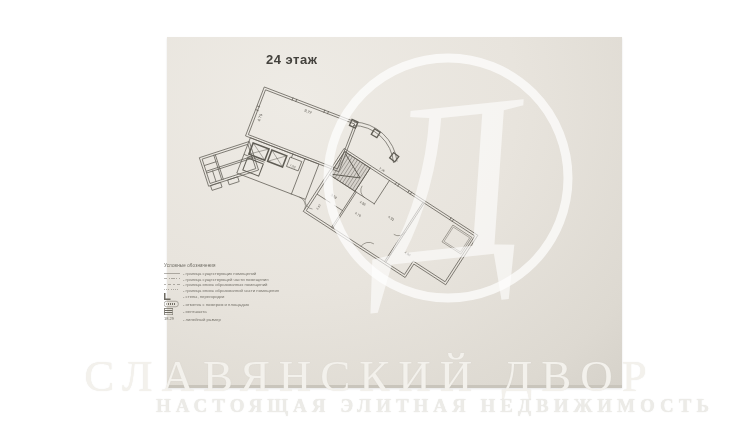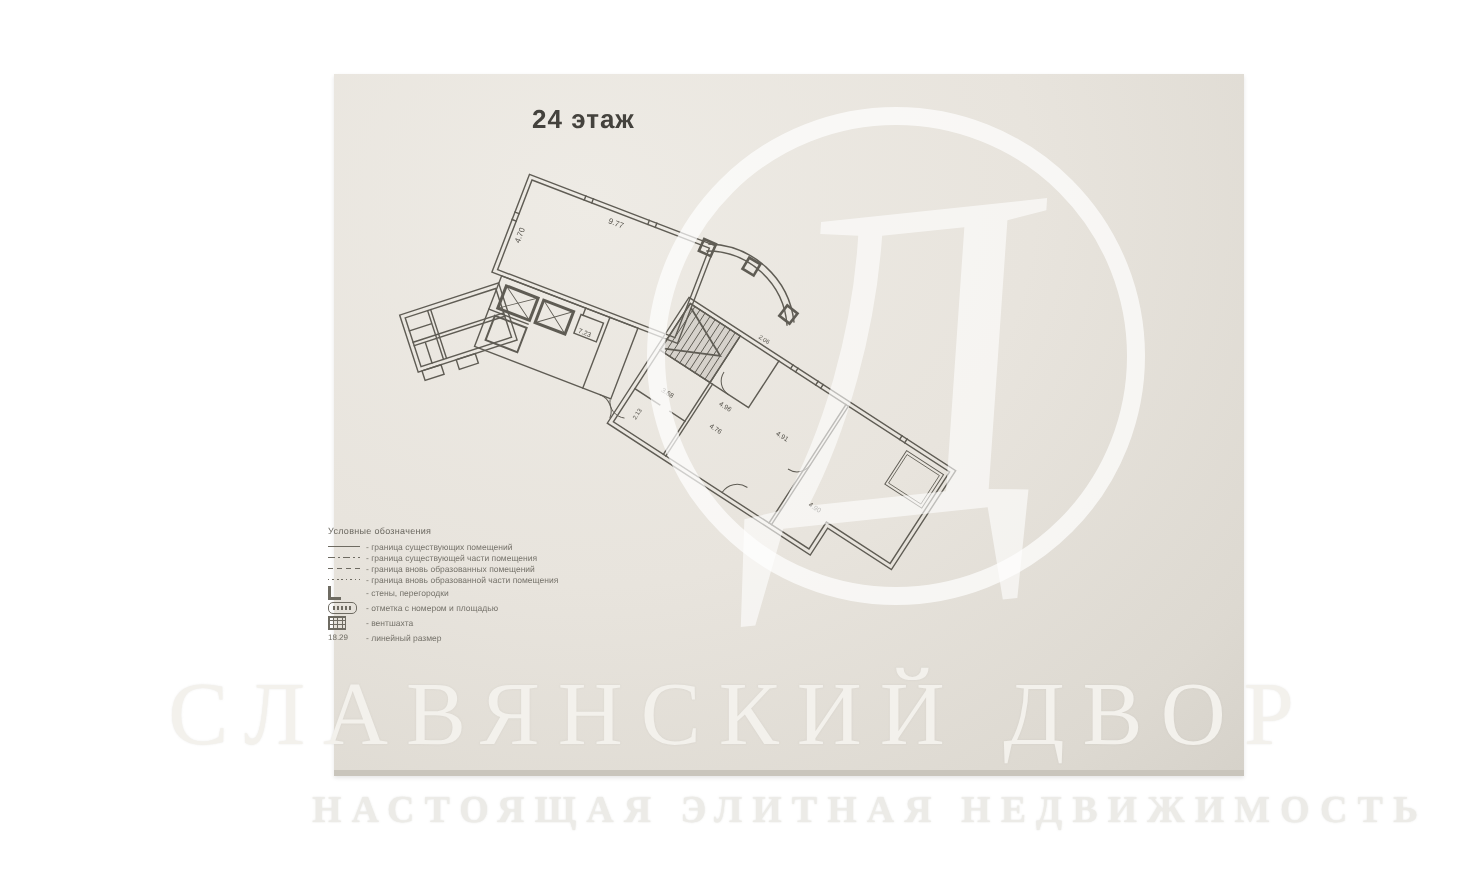--- a/index.html
+++ b/index.html
@@ -35,21 +35,21 @@
   .ic-corner{width:10px;height:11px;border-left:3px solid #6e6b62;border-bottom:3px solid #6e6b62;}
   .ic-oval{width:27px;height:10px;border:1px solid #6e6b62;border-radius:5px;display:flex;align-items:center;}
   .ic-oval-fill{margin:0 4px;height:4px;flex:1;
       background:repeating-linear-gradient(90deg,#6e6b62 0 2px,transparent 2px 4px);}
   .ic-grid{width:16px;height:12px;border:1.2px solid #6e6b62;
       background-image:repeating-linear-gradient(90deg,#6e6b62 0 1px,transparent 1px 4.2px),
                        repeating-linear-gradient(0deg,#6e6b62 0 1px,transparent 1px 3.8px);}
   .ic-num{font-size:8px;color:#6e6b62;}
 
   
-  .wm-brand{position:absolute;left:0;right:0;top:331px;text-align:center;
+  .wm-brand{position:absolute;left:0;right:0;top:350px;text-align:center;
             font-family:"Liberation Serif", serif;font-size:45px;letter-spacing:9px;
             color:#f3f1ec;text-shadow:0 0 1px rgba(185,182,175,0.30);white-space:nowrap;}
   .wm-tagline{position:absolute;left:130px;right:0;top:395px;text-align:center;
               font-family:"Liberation Serif", serif;font-weight:bold;font-size:19px;letter-spacing:5px;
               color:#ecebe7;text-shadow:0 0 1px rgba(170,168,160,0.35);white-space:nowrap;}
 </style>
 </head>
 <body>
 
 <div class="paper">

